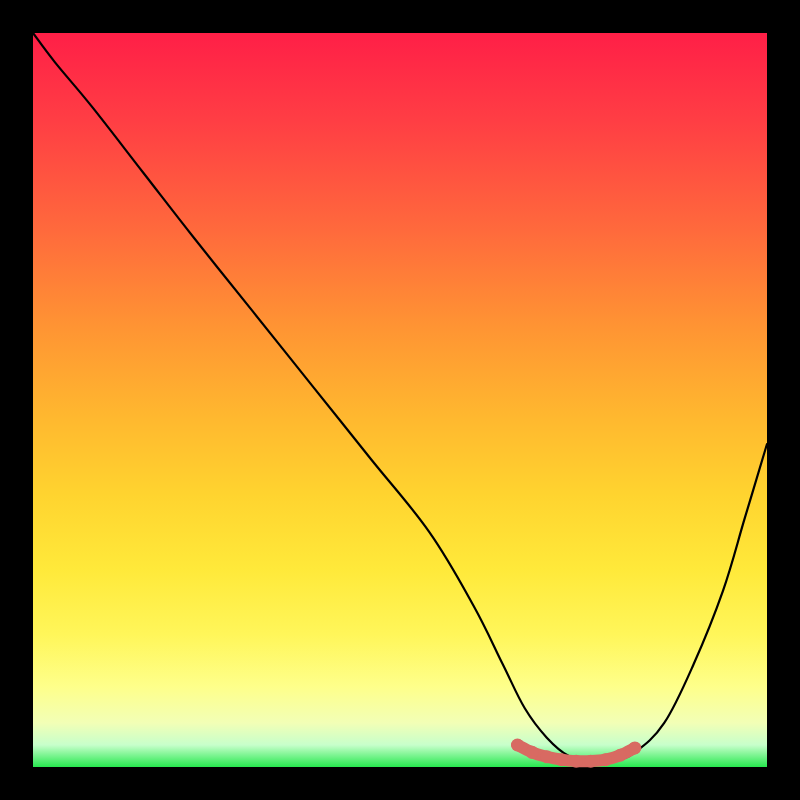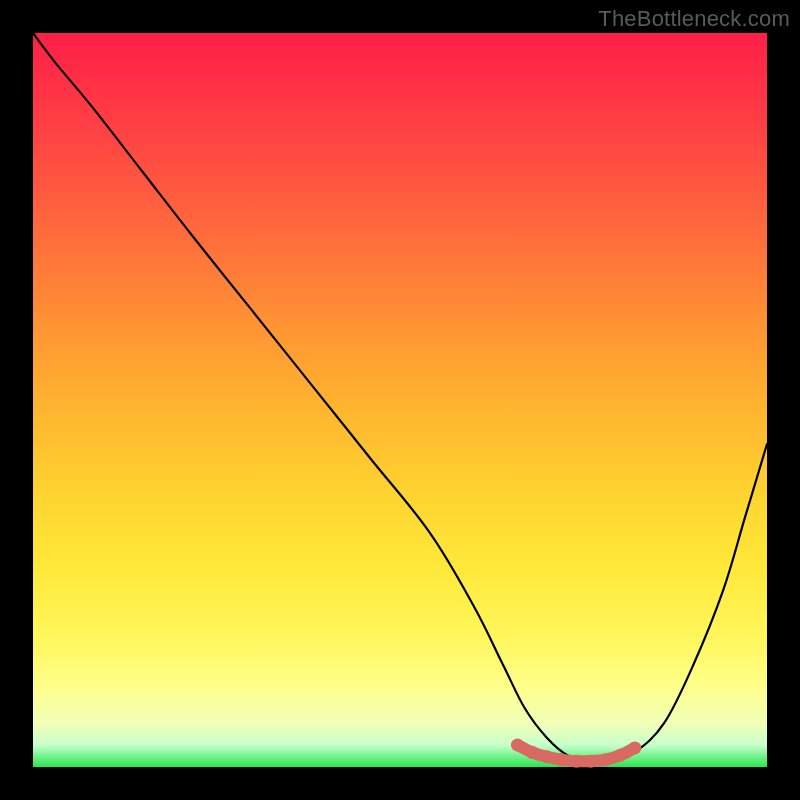--- a/index.html
+++ b/index.html
@@ -55,21 +55,20 @@
     top: 0;
     width: 734px;
     height: 734px;
     overflow: visible;
   }
 </style>
 </head>
 <body>
 
 <div class="frame">
-  <div class="watermark">TheBottleneck.com</div>
 
   <div class="plot-area">
     <svg class="curve-layer" viewBox="0 0 734 734" preserveAspectRatio="none">
       <path id="main-curve" fill="none" stroke="#000" stroke-width="2.2" stroke-linecap="round" stroke-linejoin="round" d="M 0,0 C 3.9635999999999996,5.284800000000002 11.4504,16.148000000000017 22.02,29.360000000000014 C 32.5896,42.57200000000001 42.8656,53.581999999999994 58.72,73.39999999999998 C 74.5744,93.21799999999996 91.6032,115.67839999999993 110.1,139.45999999999992 C 128.5968,163.24159999999992 141.66199999999998,180.41719999999998 161.48,205.51999999999998 C 181.298,230.62279999999998 199.06079999999997,252.496 220.2,278.92 C 241.3392,305.344 257.7808,325.896 278.92,352.32 C 300.05920000000003,378.74399999999997 316.50079999999997,399.29600000000005 337.64,425.72 C 358.7792,452.144 377.8632,472.696 396.36,499.12 C 414.8568,525.544 427.188,548.7384 440.4,572.52 C 453.61199999999997,596.3016 460.5116,612.7432 469.76,631.24 C 479.0084,649.7368 483.85280000000006,662.068 491.78000000000003,675.28 C 499.7072,688.492 505.8728,696.0522 513.8,704.64 C 521.7271999999999,713.2278 527.8928,718.76216 535.8199999999999,722.99 C 543.7471999999999,727.21784 549.9128000000001,727.20316 557.84,728.128 C 565.7672,729.0528400000001 571.9328,729.71344 579.86,728.128 C 587.7872,726.5425600000001 592.6316,726.19024 601.88,719.32 C 611.1283999999999,712.4497600000001 620.6704,705.8144000000001 631.24,689.96 C 641.8096,674.1056 650.0304,655.0216 660.6,631.24 C 671.1696000000001,607.4584 680.7116,584.264 689.9599999999999,557.84 C 699.2083999999999,531.416 704.0528,510.8639999999999 711.98,484.43999999999994 C 719.9072,458.01599999999996 730.0364,424.252 734,411.04"></path>
       <path id="marker-curve" fill="none" stroke="#d86a62" stroke-width="12" stroke-linecap="round" stroke-linejoin="round" d="M 484.44,711.98 C 487.0824,713.3012 493.83520000000004,717.20608 499.12000000000006,719.32 C 504.4048000000001,721.4339200000001 508.51519999999994,722.4028000000001 513.8,723.724 C 519.0848,725.0452 523.1952,725.8672799999999 528.48,726.66 C 533.7648,727.45272 537.8752,727.8637600000001 543.16,728.128 C 548.4448,728.39224 552.5552,728.39224 557.84,728.128 C 563.1248,727.8637600000001 567.2352,727.71696 572.52,726.66 C 577.8048,725.60304 581.9152,724.36992 587.2,722.256 C 592.4848000000001,720.14208 599.2376,716.2371999999999 601.88,714.9159999999999"></path>
       <g id="marker-dots">
           <circle cx="484.44" cy="711.98" r="6.5" fill="#d86a62"></circle>
           <circle cx="499.12000000000006" cy="719.32" r="6.5" fill="#d86a62"></circle>
           <circle cx="513.8" cy="723.724" r="6.5" fill="#d86a62"></circle>
           <circle cx="528.48" cy="726.66" r="6.5" fill="#d86a62"></circle>

